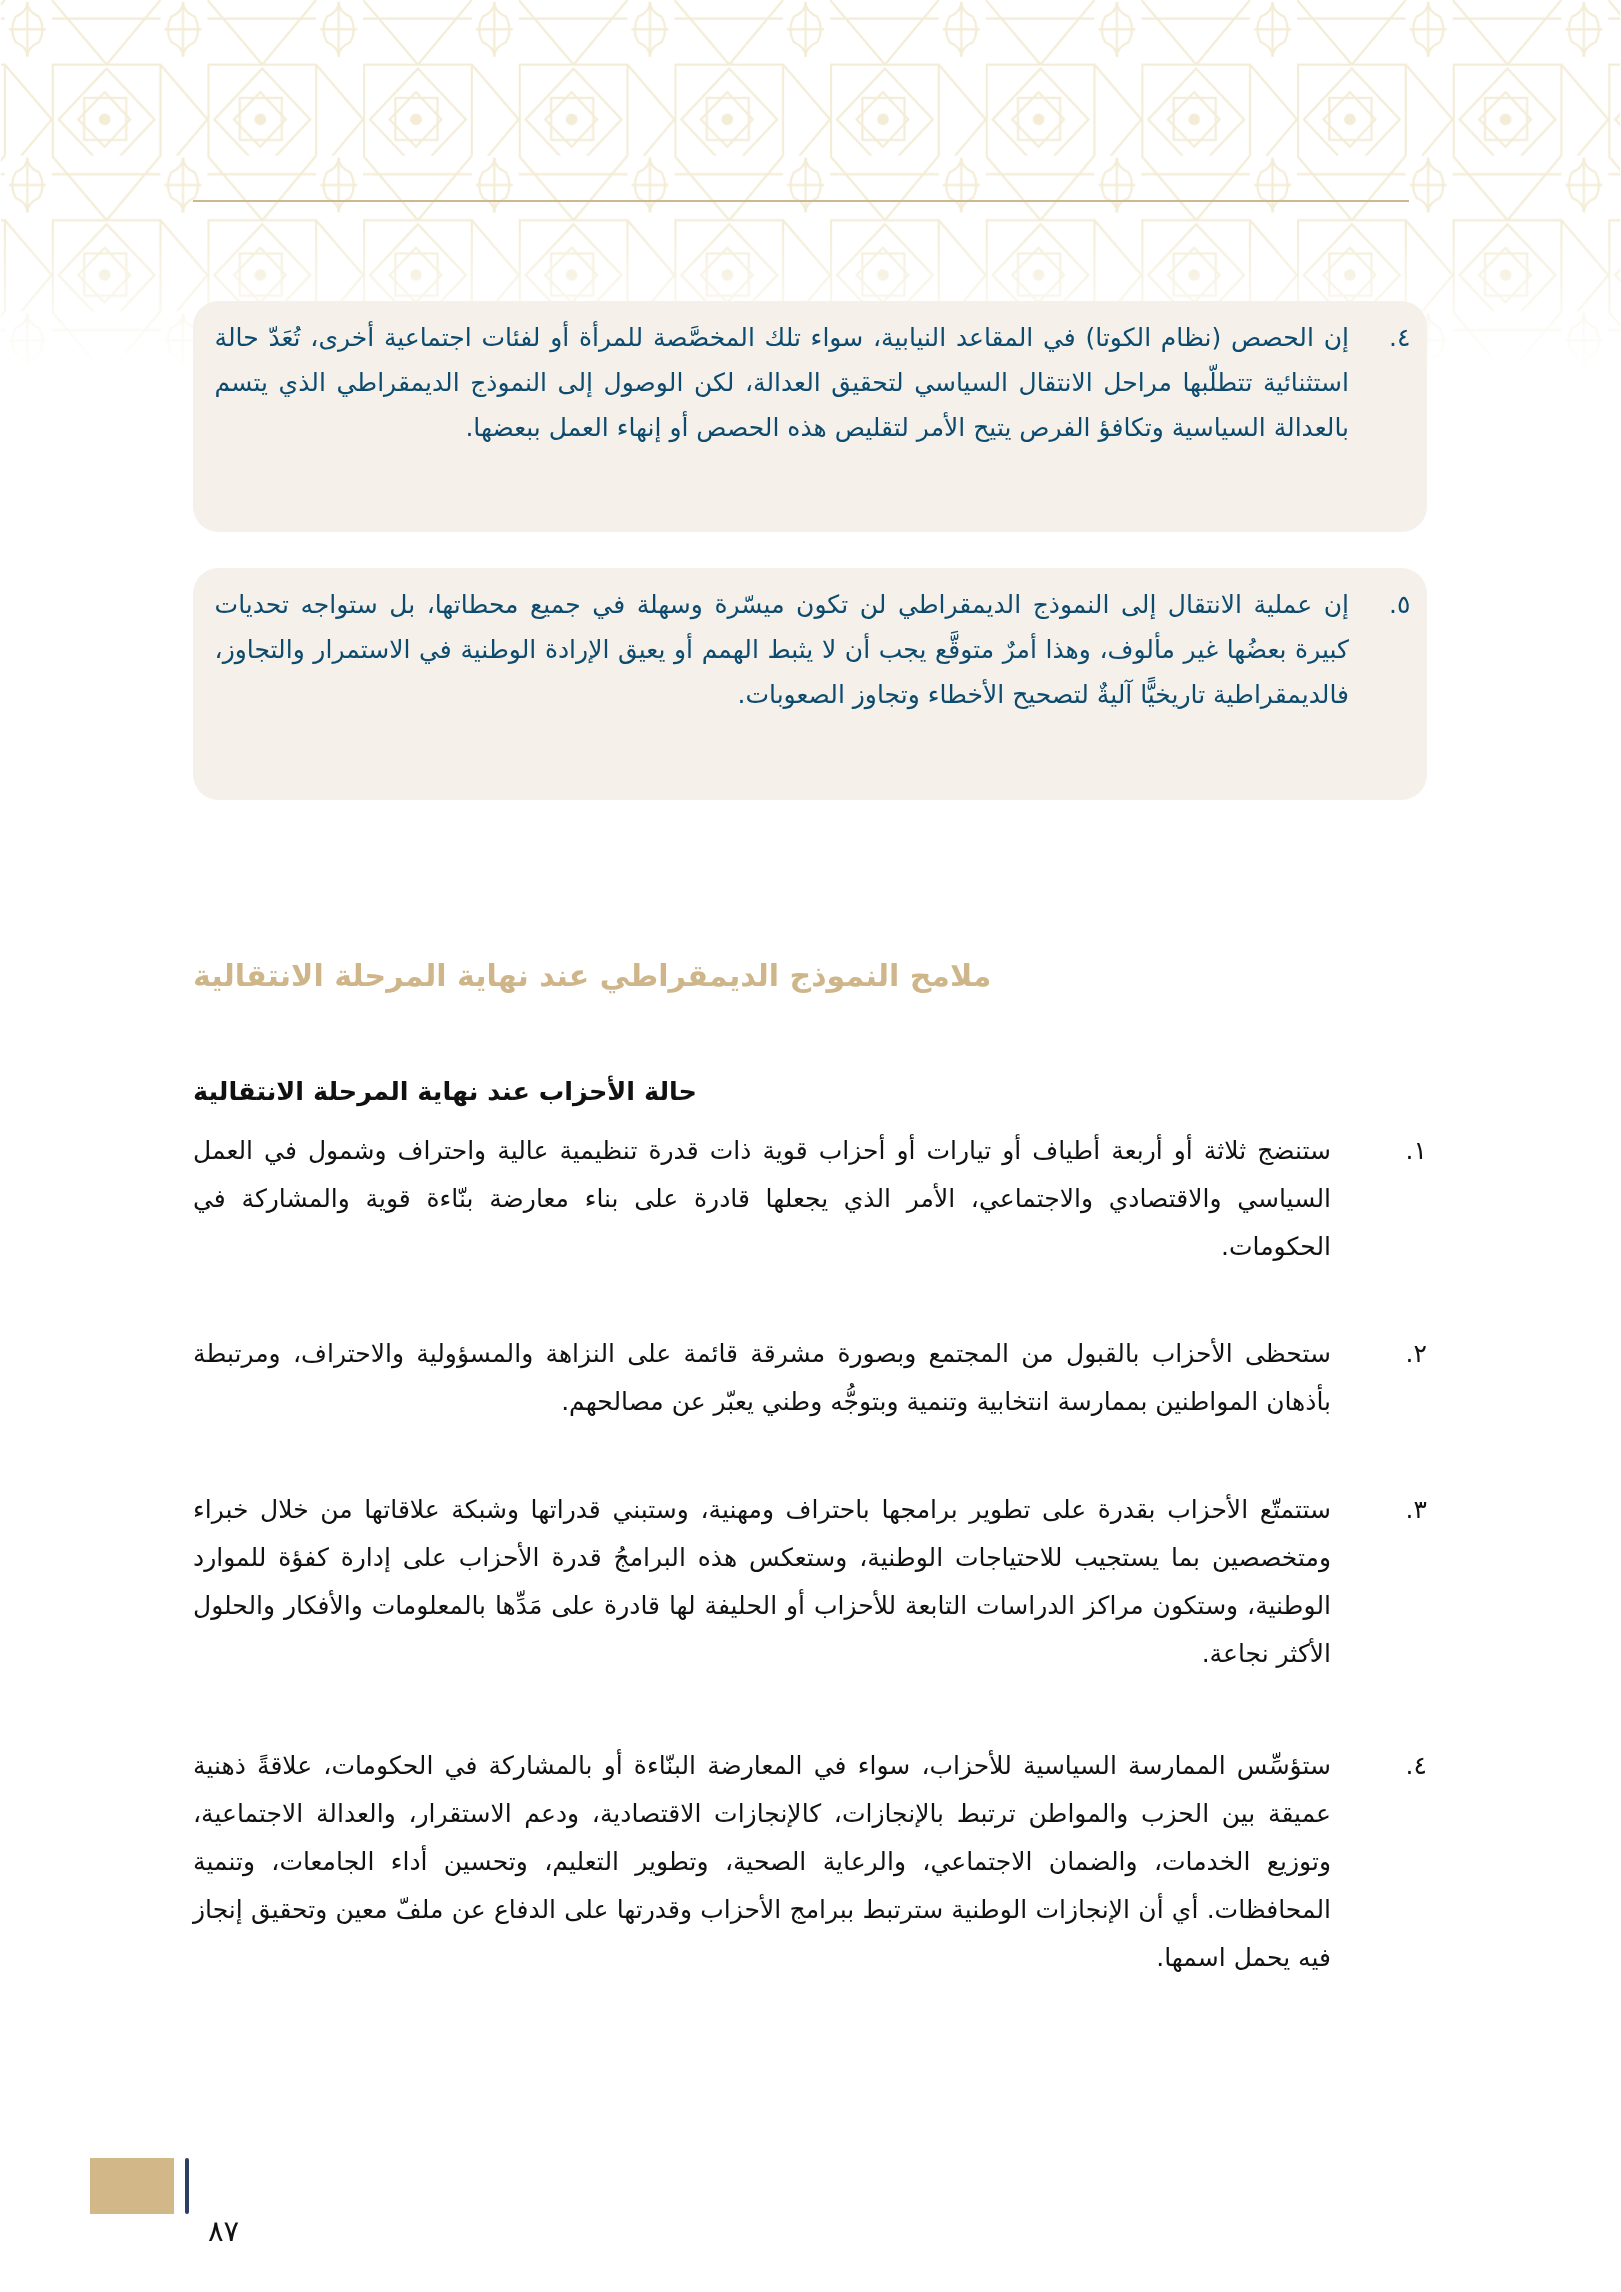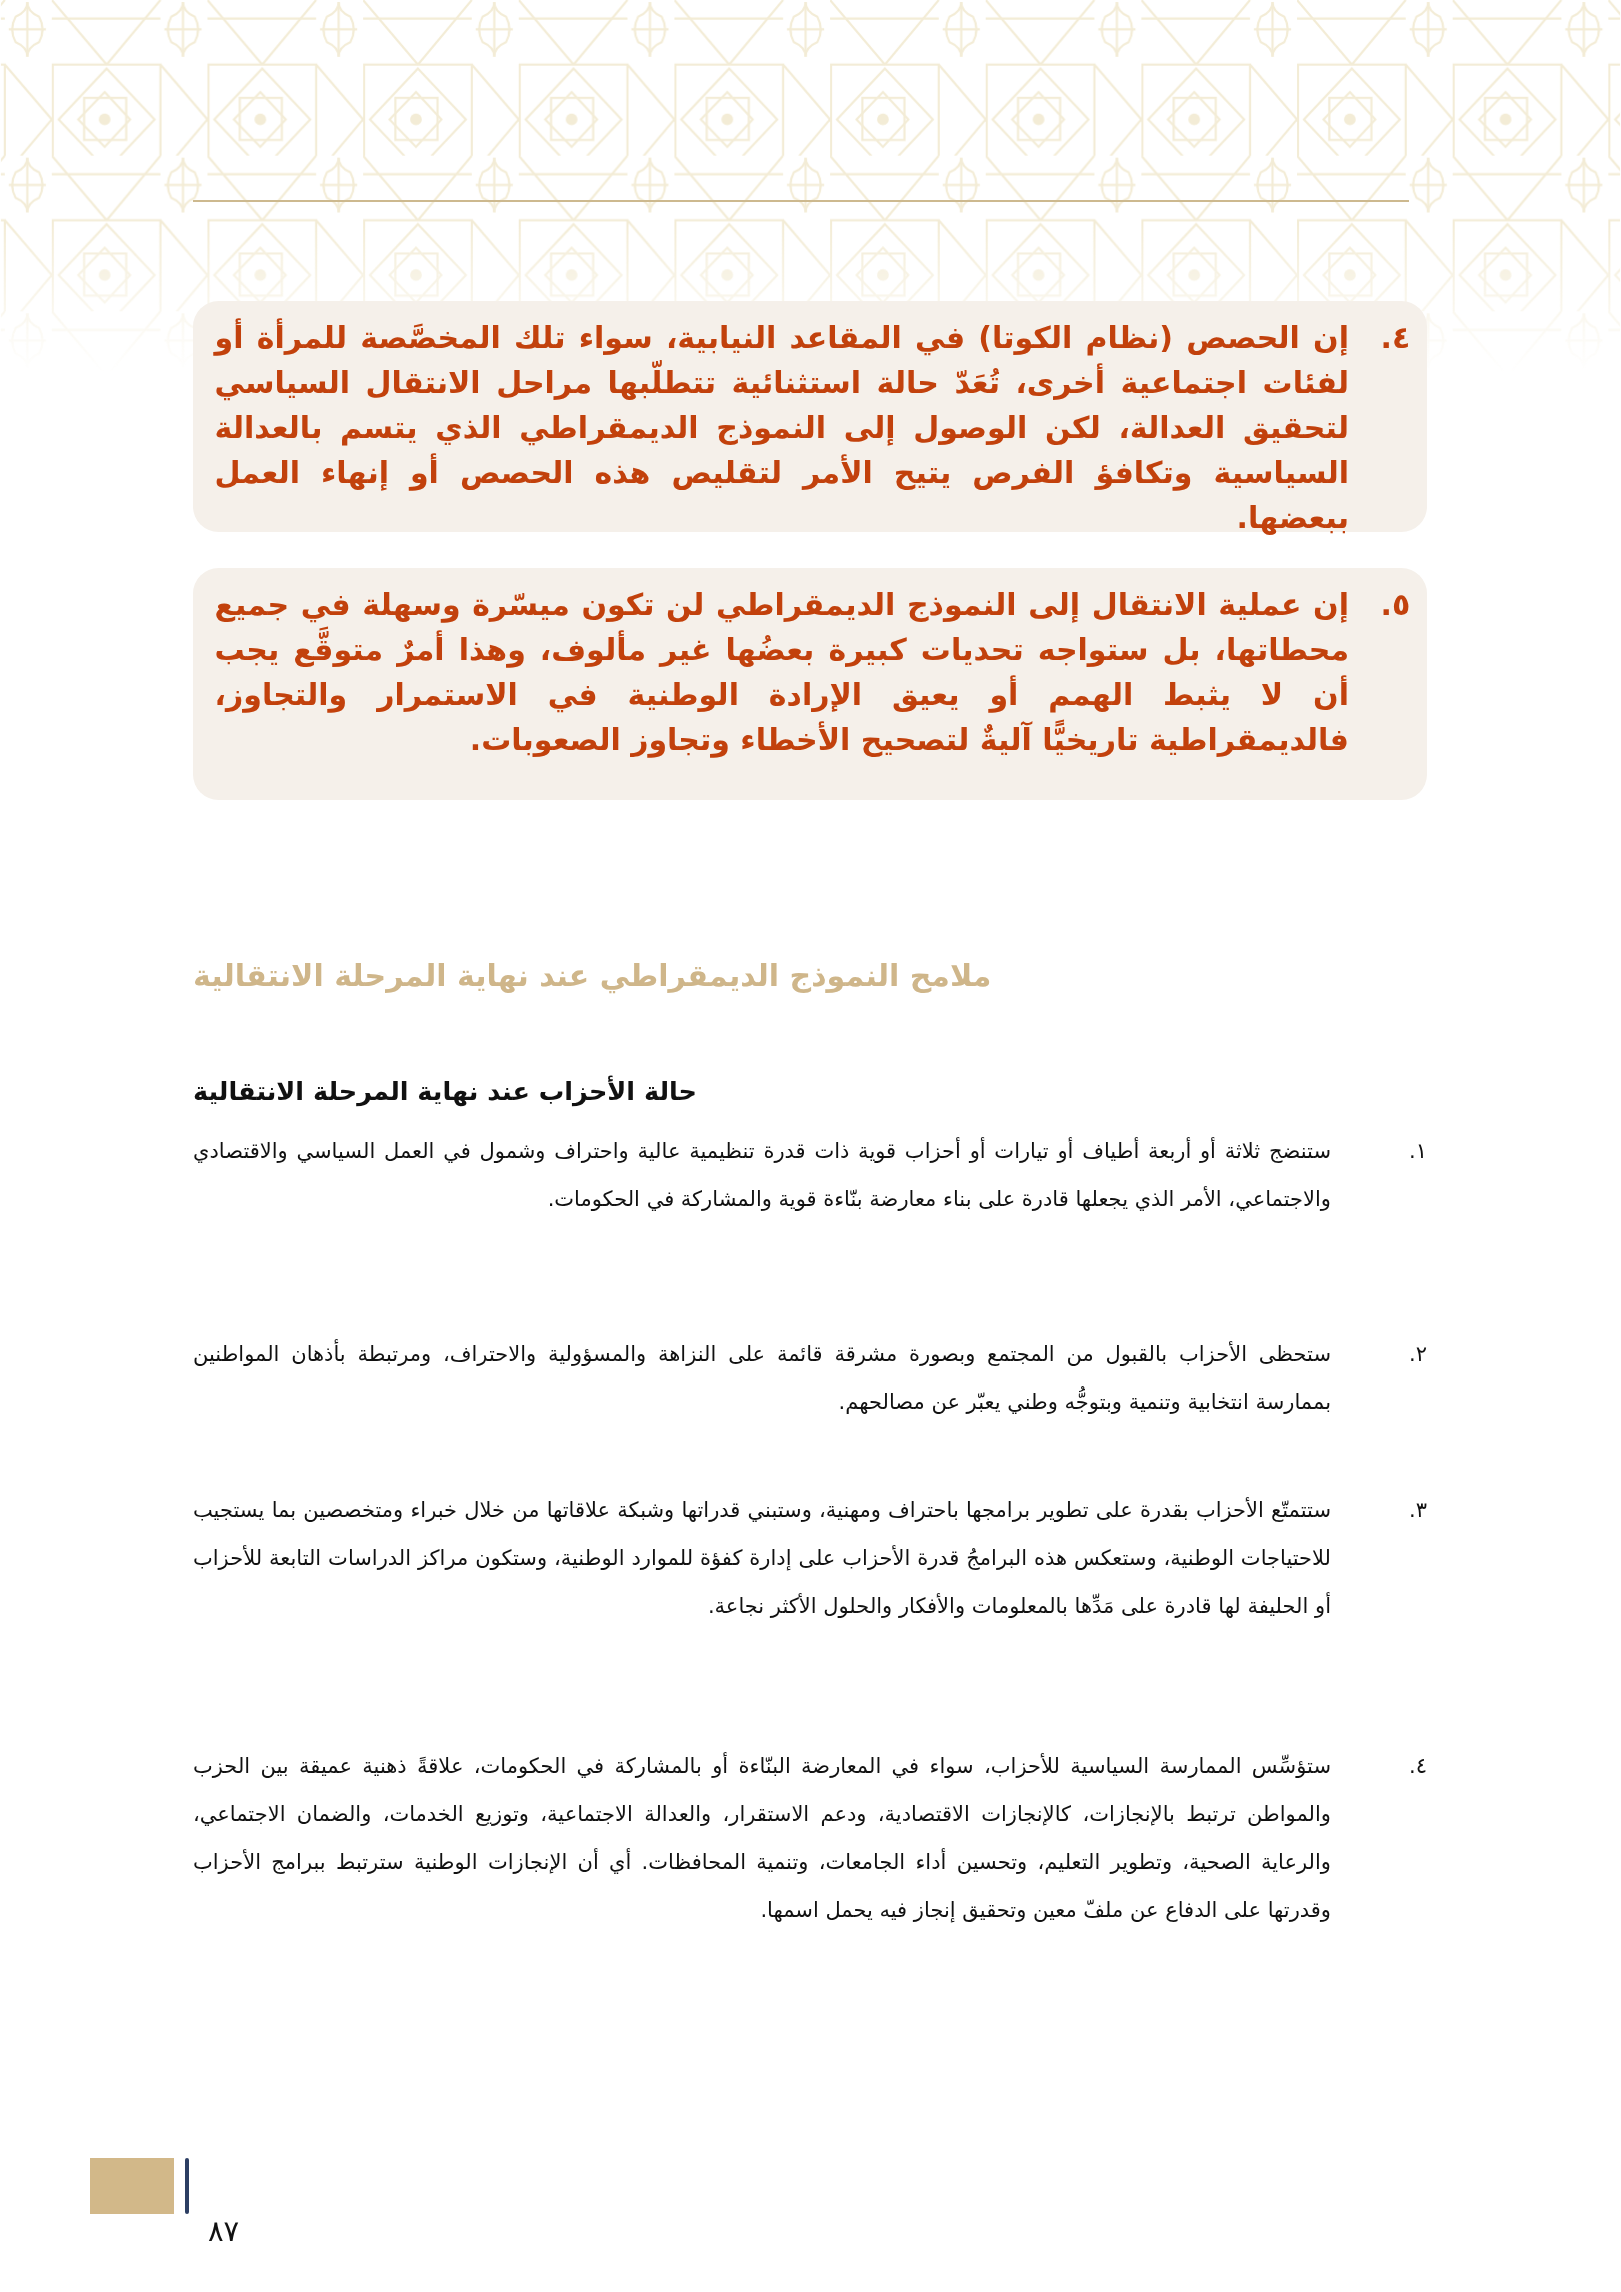--- a/index.html
+++ b/index.html
@@ -86,24 +86,24 @@
       box-sizing: border-box;
     }
     .item-text {
       flex: 1;
       text-align: justify;
       text-align-last: right;
     }
     .box .item-num,
     .box .item-text {
       font-family: "DejaVu Sans", sans-serif;
-      font-weight: bold;
-      font-size: 30px;
+      font-weight: normal;
+      font-size: 25px;
       line-height: 45px;
-      color: #c2410c;
+      color: #0c4a6e;
     }
 
     
     .section-heading {
       position: absolute;
       top: 933px;
       left: 193px;
       width: 1234px;
       text-align: left;
       font-family: "DejaVu Sans", sans-serif;
@@ -129,21 +129,21 @@
     .plain-list {
       position: absolute;
       left: 193px;
       width: 1234px;
       z-index: 2;
     }
     .plain-list .item-num,
     .plain-list .item-text {
       font-family: "DejaVu Sans", sans-serif;
       font-weight: normal;
-      font-size: 21px;
+      font-size: 25px;
       line-height: 48px;
       color: #111111;
     }
     .plain-list .item-num {
       padding-right: 0;
       width: 96px;
       flex: 0 0 96px;
     }
     .list-1 { top: 1127px; }
     .list-2 { top: 1330px; }

